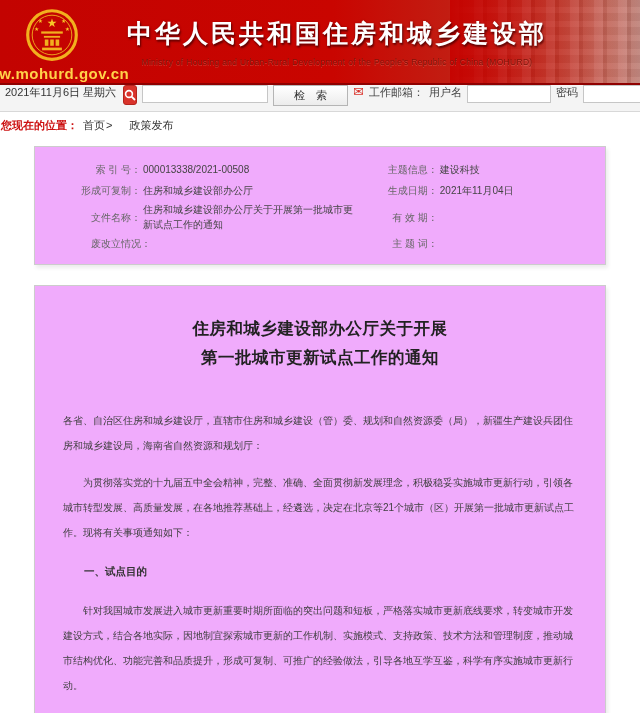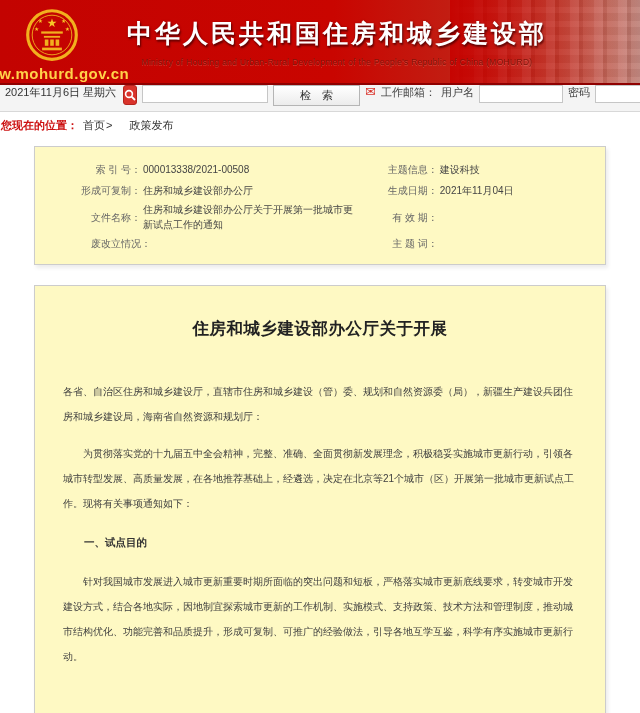--- a/index.html
+++ b/index.html
@@ -101,41 +101,41 @@
   }
   .search-input { width: 126px; }
   .user-input { width: 84px; }
   .pass-input { width: 60px; }
   .tb-btn {
     height: 21px;
     border: 1px solid #b5b5b5;
     background: linear-gradient(#ffffff, #ececec);
     font-size: 11px;
     color: #333;
-    padding: 0 26px;
+    padding: 0 20px;
     cursor: pointer;
   }
   .mail-ic { color: #d9332b; font-size: 13px; line-height: 1; }
 
   
   .breadcrumb {
     height: 26px;
     display: flex; align-items: center;
     font-size: 11px;
     padding-left: 1px;
   }
   .crumb-label { color: #cc1111; font-weight: bold; }
   .crumb-path { color: #333; margin-left: 5px; text-decoration: none; }
   .crumb-sep { color: #333; margin: 0 1px; }
 
   
   .card {
     margin: 0 34px;
     border: 1px solid #cccccc;
-    background: #fef9c3;
+    background: #f0abfc;
     box-shadow: 2px 3px 4px rgba(0,0,0,0.08);
   }
 
   .meta-card {
     margin-top: 8px;
     padding: 12px 16px 10px;
     display: flex;
     font-size: 10px;
   }
   .meta-col-left  { flex: 1.32; padding-left: 24px; }
@@ -272,20 +272,21 @@
     <div class="meta-row">
       <span class="lbl">主 题 词：</span>
       <span class="val"></span>
     </div>
   </div>
 </div>
 
 <div class="card doc-card">
   <div class="doc-title">
     <div>住房和城乡建设部办公厅关于开展</div>
+    <div>第一批城市更新试点工作的通知</div>
   </div>
   <div class="doc-body">
     <p class="no-indent">各省、自治区住房和城乡建设厅，直辖市住房和城乡建设（管）委、规划和自然资源委（局），新疆生产建设兵团住房和城乡建设局，海南省自然资源和规划厅：</p>
     <p>为贯彻落实党的十九届五中全会精神，完整、准确、全面贯彻新发展理念，积极稳妥实施城市更新行动，引领各城市转型发展、高质量发展，在各地推荐基础上，经遴选，决定在北京等21个城市（区）开展第一批城市更新试点工作。现将有关事项通知如下：</p>
     <h3>一、试点目的</h3>
     <p>针对我国城市发展进入城市更新重要时期所面临的突出问题和短板，严格落实城市更新底线要求，转变城市开发建设方式，结合各地实际，因地制宜探索城市更新的工作机制、实施模式、支持政策、技术方法和管理制度，推动城市结构优化、功能完善和品质提升，形成可复制、可推广的经验做法，引导各地互学互鉴，科学有序实施城市更新行动。</p>
 
   </div>
 </div>
 

